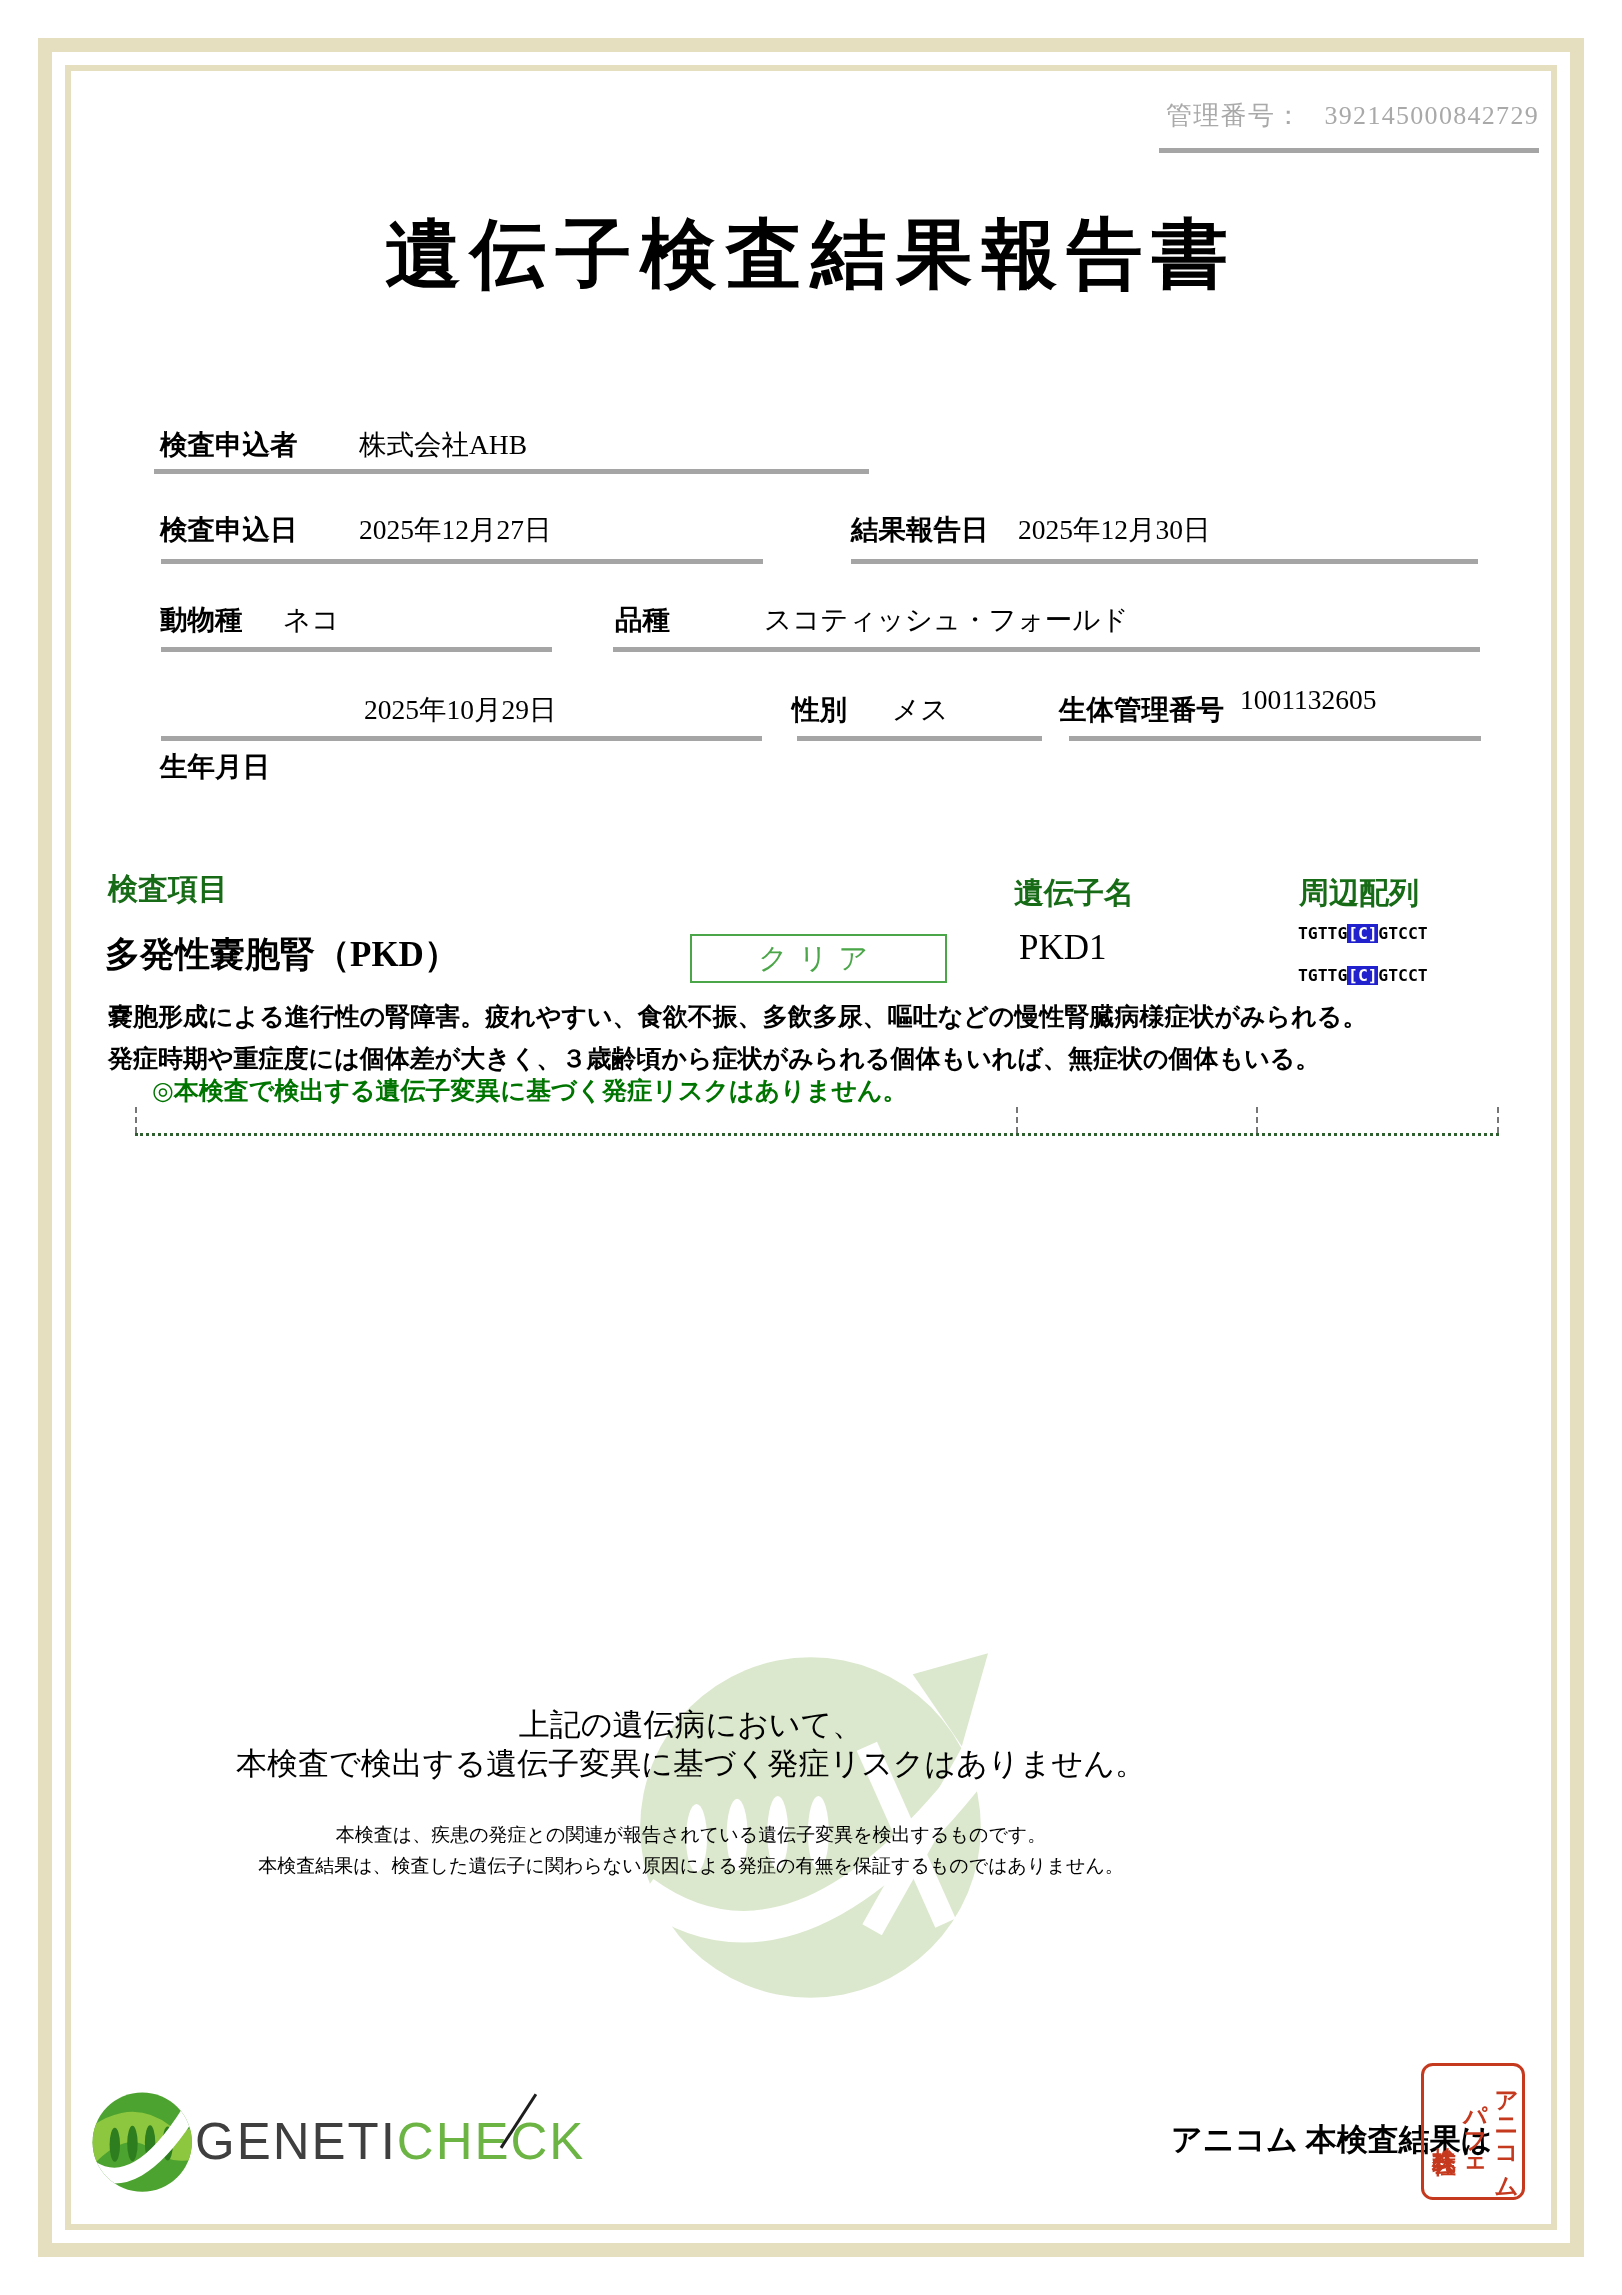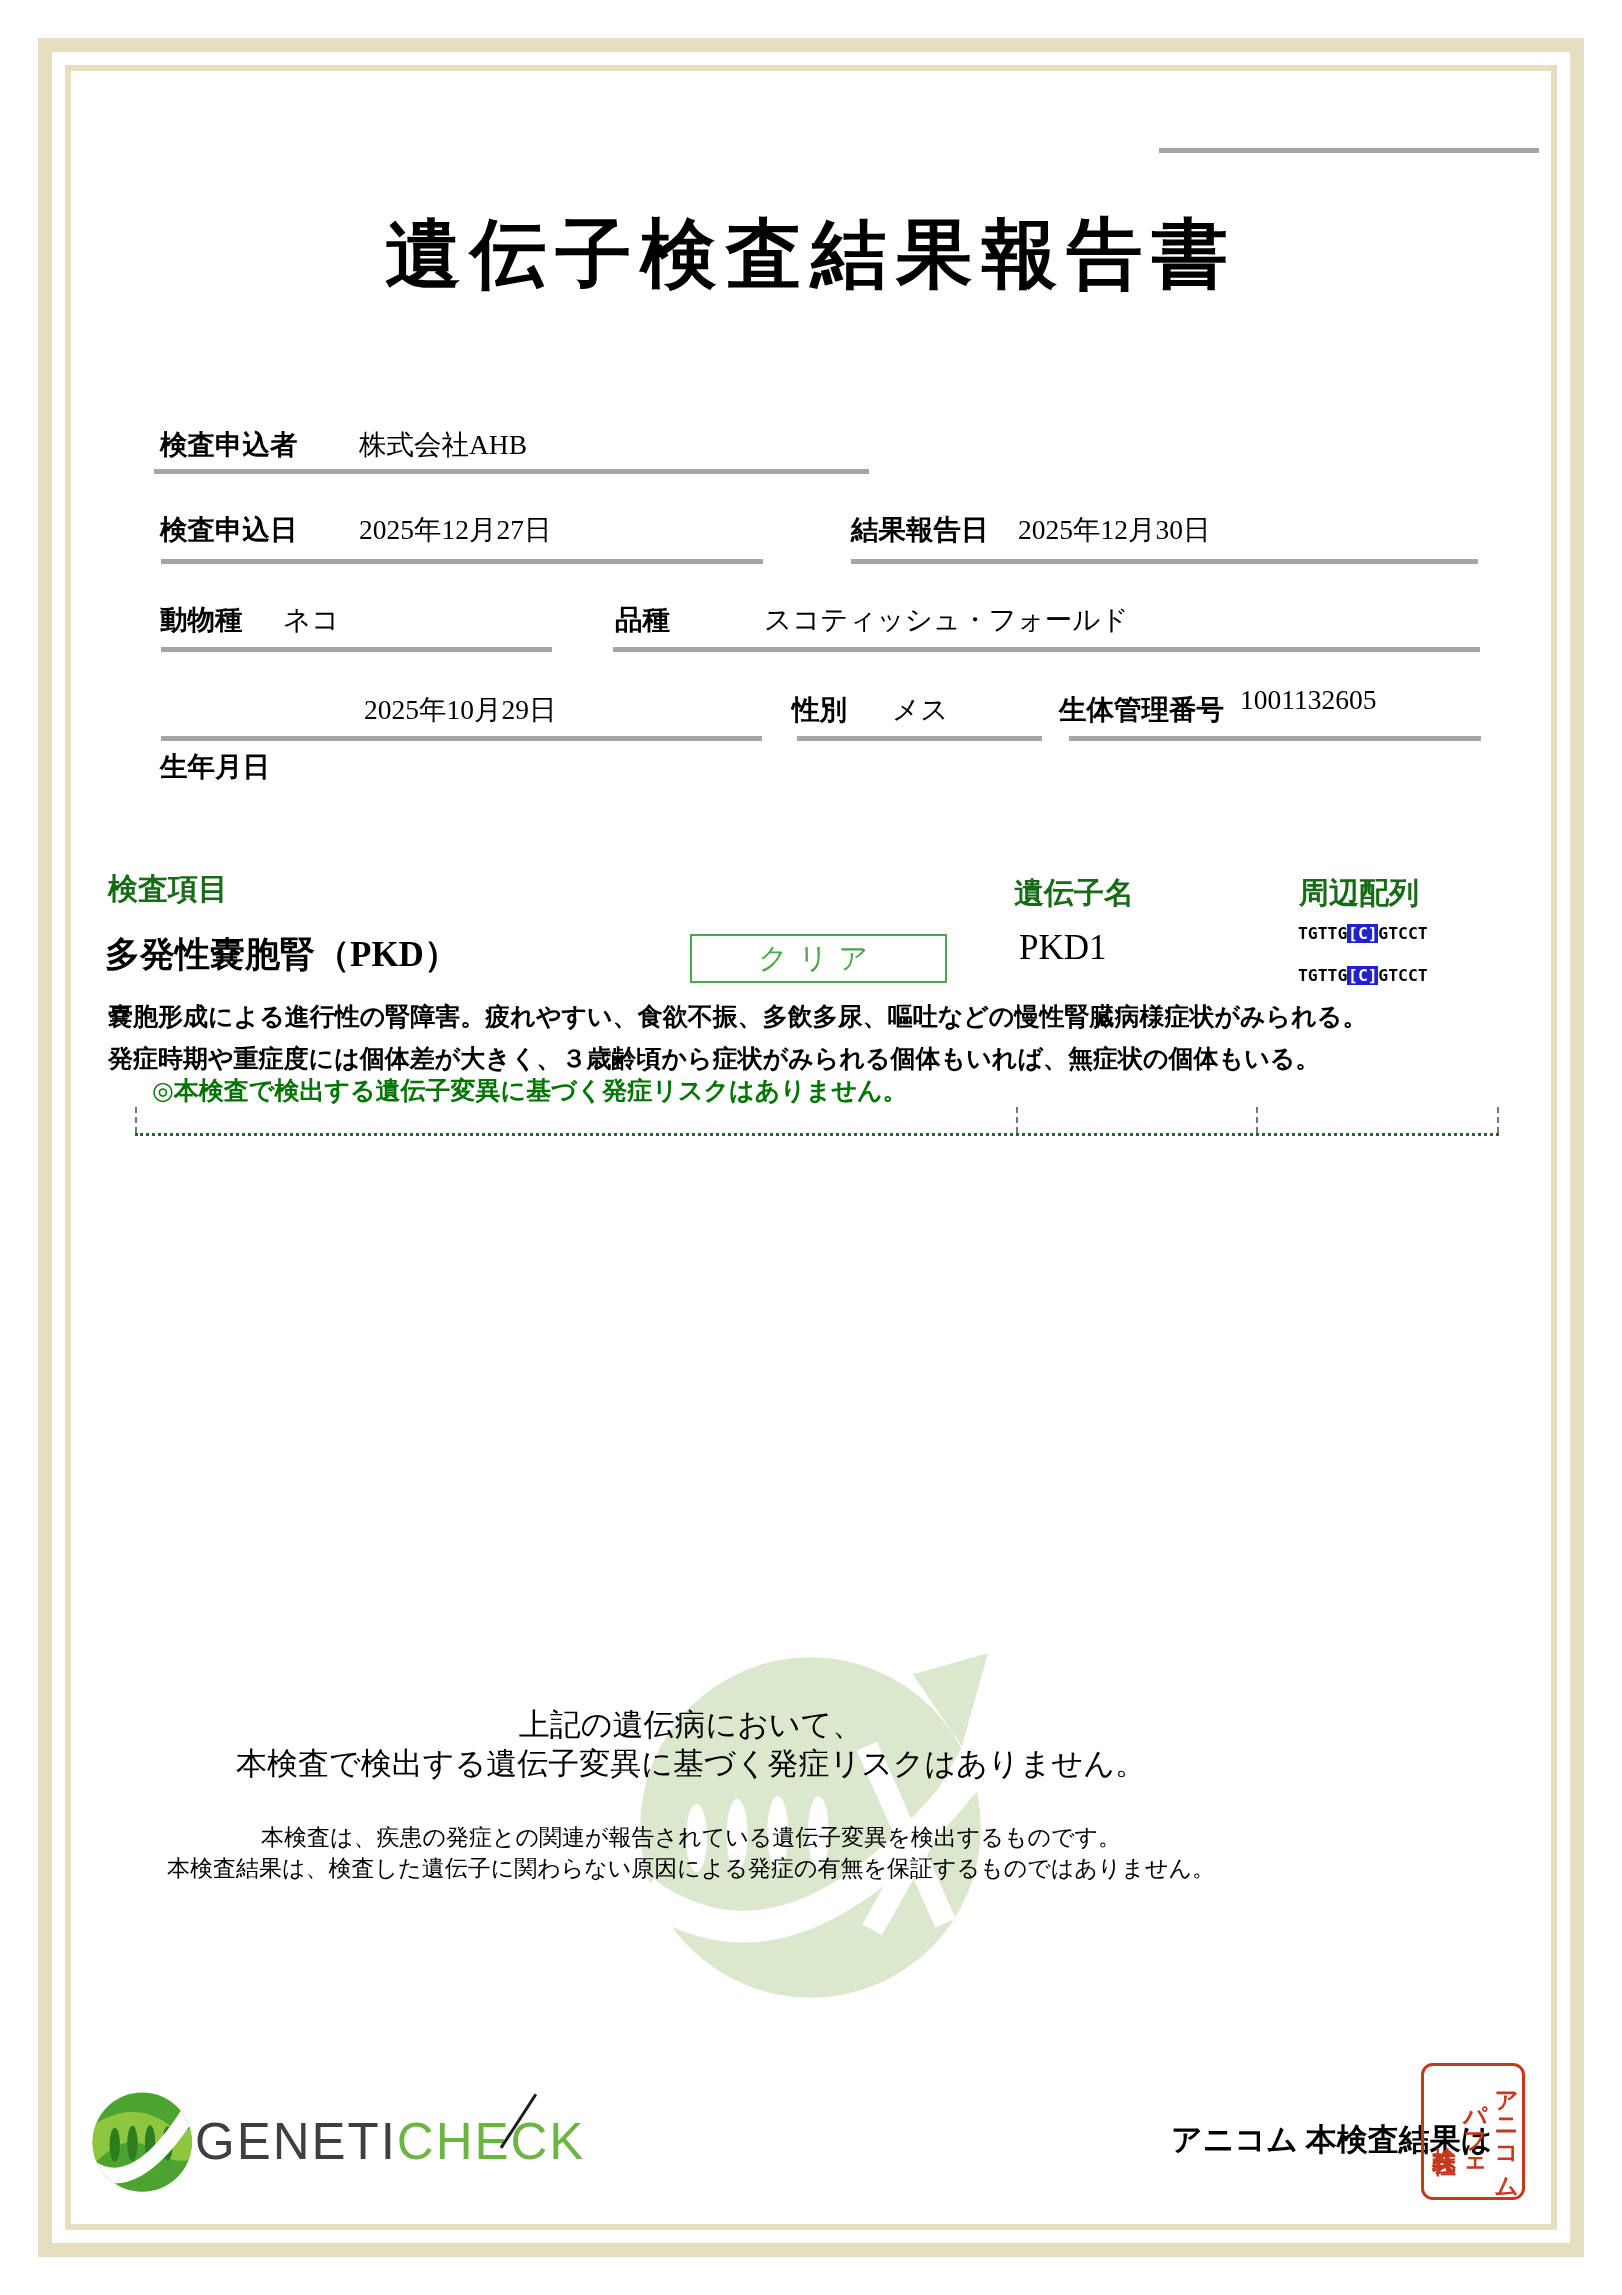--- a/index.html
+++ b/index.html
@@ -41,21 +41,21 @@
   .desc { font-size:25px; font-weight:bold; }
   .desc-green { color:#007400; }
 
   .vsep { position:absolute; width:0; height:26px; top:1107px; border-left:2px dashed #767676; }
   .hdot { position:absolute; left:135px; top:1133px; width:1364px; height:0;
     border-top:3.9px dotted #2f5f2f; }
 
   .center-msg { left:0; width:1382px; text-align:center;
     font-family:Liberation Mono, monospace; }
   .big-msg { font-size:31px; }
-  .small-msg { font-size:23px; }
+  .small-msg { font-size:19px; }
 
   .logo-text { left:195px; top:2112px; font-family:"Liberation Sans","DejaVu Sans",sans-serif;
     font-size:51px; font-weight:normal; letter-spacing:2px; color:#3f3f3f; }
   .logo-text .check-part { color:#6cb544; }
   .check-slash { position:absolute; left:503px; top:2085px; width:3.3px; height:64px;
     background:#1d1d1d; transform:rotate(33deg); transform-origin:50% 90%; }
 
   .company { left:1171px; top:2119px; font-size:31px; font-weight:bold; }
 
   .seal { position:absolute; left:1421px; top:2063px; width:97px; height:128px;
@@ -67,20 +67,23 @@
   .wm { position:absolute; left:631px; top:1648px; }
 </style>
 </head>
 <body>
 
 <div class="page">
 
   <div class="frame-outer"></div>
   <div class="frame-inner"></div>
 
+  <div class="abs admin">
+    <span>管理番号：</span><span class="num">392145000842729</span>
+  </div>
   <div class="rule admin-rule"></div>
 
   <h1 class="abs title">遺伝子検査結果報告書</h1>
 
   <span class="abs lbl" style="left:160px; top:427px;">検査申込者</span>
   <span class="abs val" style="left:359px; top:427px;">株式会社AHB</span>
   <div class="rule" style="left:154px; top:469px; width:715px;"></div>
 
   <span class="abs lbl" style="left:160px; top:512px;">検査申込日</span>
   <span class="abs val" style="left:359px; top:512px;">2025年12月27日</span>

